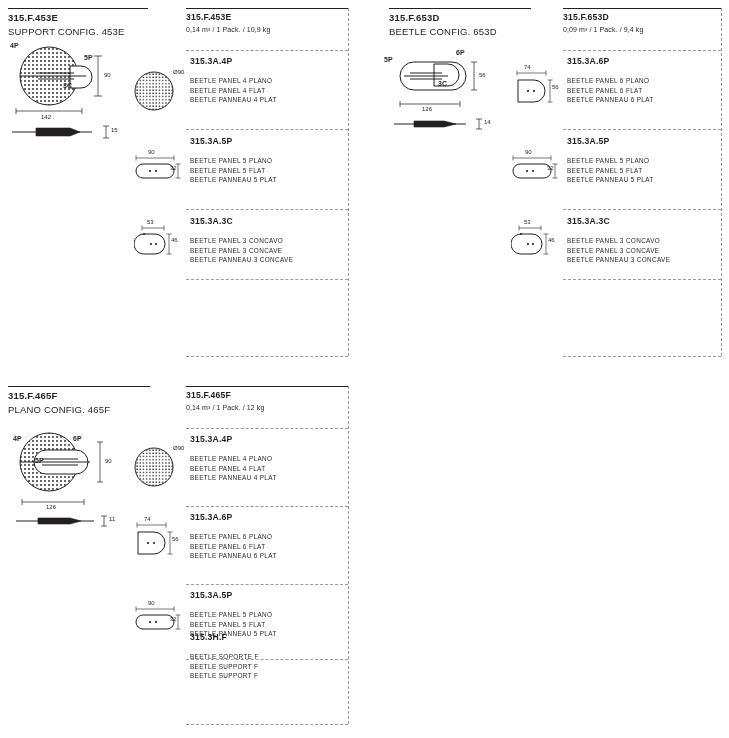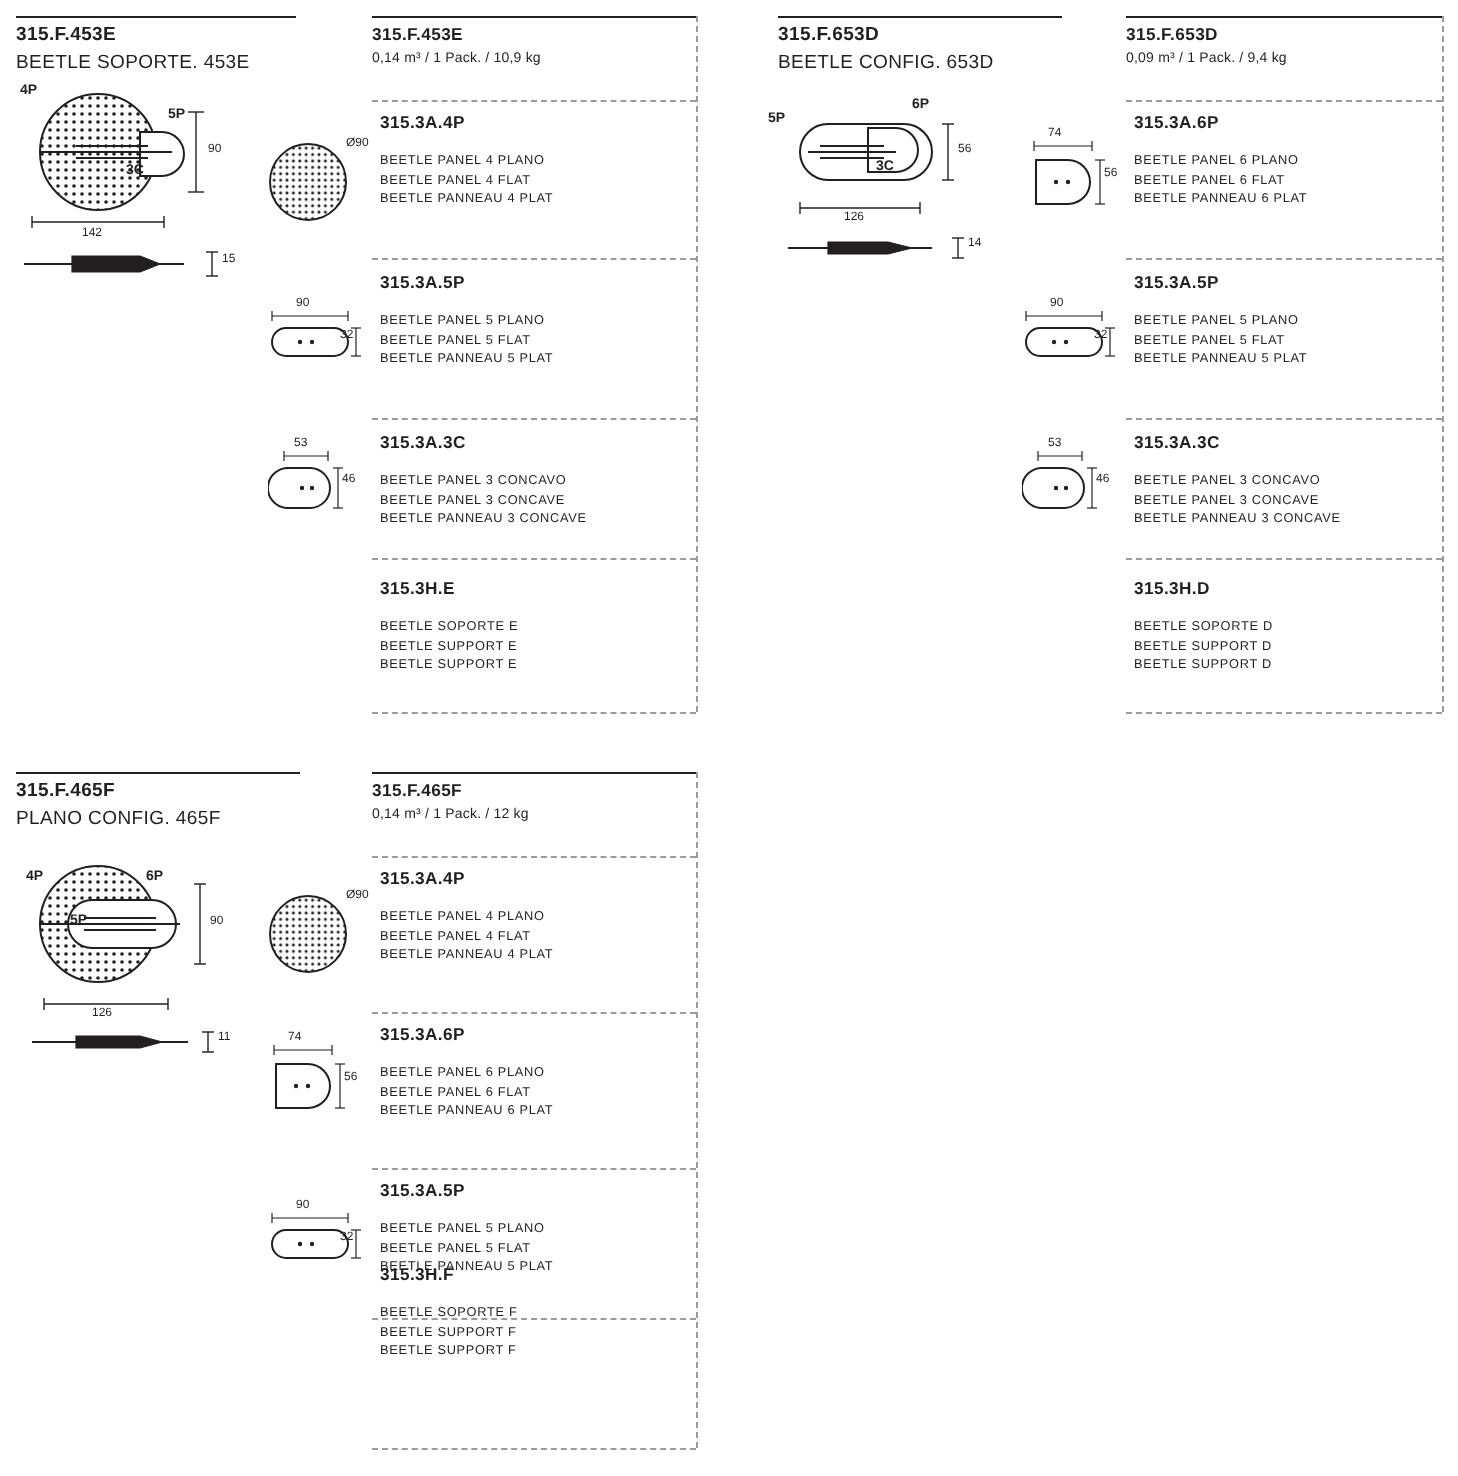--- a/index.html
+++ b/index.html
@@ -94,21 +94,21 @@
   }
 </style>
 </head>
 <body>
 
 <div class="page">
 
   <div class="toprule" style="left:8px; top:8px; width:140px;"></div>
   <div class="block" style="left:8px; top:12px;">
     <div class="code">315.F.453E</div>
-    <div class="config">BEETLE SOPORTE. 453E</div>
+    <div class="config">SUPPORT CONFIG. 453E</div>
   </div>
 
   <div class="draw" style="left:8px; top:44px;">
     <svg width="110" height="100" viewBox="0 0 110 100">
       <defs>
         <pattern id="hatchA" width="4" height="4" patternUnits="userSpaceOnUse">
           <circle cx="1" cy="1" r="0.9" fill="#231f20"></circle>
         </pattern>
       </defs>
       <circle cx="41" cy="32" r="29" fill="url(#hatchA)" stroke="#231f20" stroke-width="1"></circle>
@@ -207,26 +207,20 @@
       <circle cx="22" cy="22" r="1.1" fill="#231f20"></circle>
       <line x1="35" y1="12" x2="35" y2="32" stroke="#231f20" stroke-width="0.6"></line>
       <line x1="32.5" y1="12" x2="37.5" y2="12" stroke="#231f20" stroke-width="0.6"></line>
       <line x1="32.5" y1="32" x2="37.5" y2="32" stroke="#231f20" stroke-width="0.6"></line>
     </svg>
     <div class="dimlabel" style="left:13px; top:-3px;">53</div>
     <div class="dimlabel" style="left:37px; top:15px;">46</div>
   </div>
 
   <div class="dashrule" style="left:186px; top:279px; width:162px;"></div>
-  <div class="block" style="left:190px; top:289px;">
-    <div class="itemcode">315.3H.E</div>
-    <div class="desc" style="margin-top:10px;">BEETLE SOPORTE E</div>
-    <div class="desc">BEETLE SUPPORT E</div>
-    <div class="desc">BEETLE SUPPORT E</div>
-  </div>
   <div class="dashrule" style="left:186px; top:356px; width:162px;"></div>
 
   <div class="toprule" style="left:389px; top:8px; width:142px;"></div>
   <div class="block" style="left:389px; top:12px;">
     <div class="code">315.F.653D</div>
     <div class="config">BEETLE CONFIG. 653D</div>
   </div>
 
   <div class="draw" style="left:386px; top:46px;">
     <svg width="110" height="60" viewBox="0 0 110 60">
@@ -330,26 +324,20 @@
       <circle cx="22" cy="22" r="1.1" fill="#231f20"></circle>
       <line x1="35" y1="12" x2="35" y2="32" stroke="#231f20" stroke-width="0.6"></line>
       <line x1="32.5" y1="12" x2="37.5" y2="12" stroke="#231f20" stroke-width="0.6"></line>
       <line x1="32.5" y1="32" x2="37.5" y2="32" stroke="#231f20" stroke-width="0.6"></line>
     </svg>
     <div class="dimlabel" style="left:13px; top:-3px;">53</div>
     <div class="dimlabel" style="left:37px; top:15px;">46</div>
   </div>
 
   <div class="dashrule" style="left:563px; top:279px; width:158px;"></div>
-  <div class="block" style="left:567px; top:289px;">
-    <div class="itemcode">315.3H.D</div>
-    <div class="desc" style="margin-top:10px;">BEETLE SOPORTE D</div>
-    <div class="desc">BEETLE SUPPORT D</div>
-    <div class="desc">BEETLE SUPPORT D</div>
-  </div>
   <div class="dashrule" style="left:563px; top:356px; width:158px;"></div>
 
   <div class="toprule" style="left:8px; top:386px; width:142px;"></div>
   <div class="block" style="left:8px; top:390px;">
     <div class="code">315.F.465F</div>
     <div class="config">PLANO CONFIG.  465F</div>
   </div>
 
   <div class="draw" style="left:8px; top:428px;">
     <svg width="110" height="68" viewBox="0 0 110 68">

